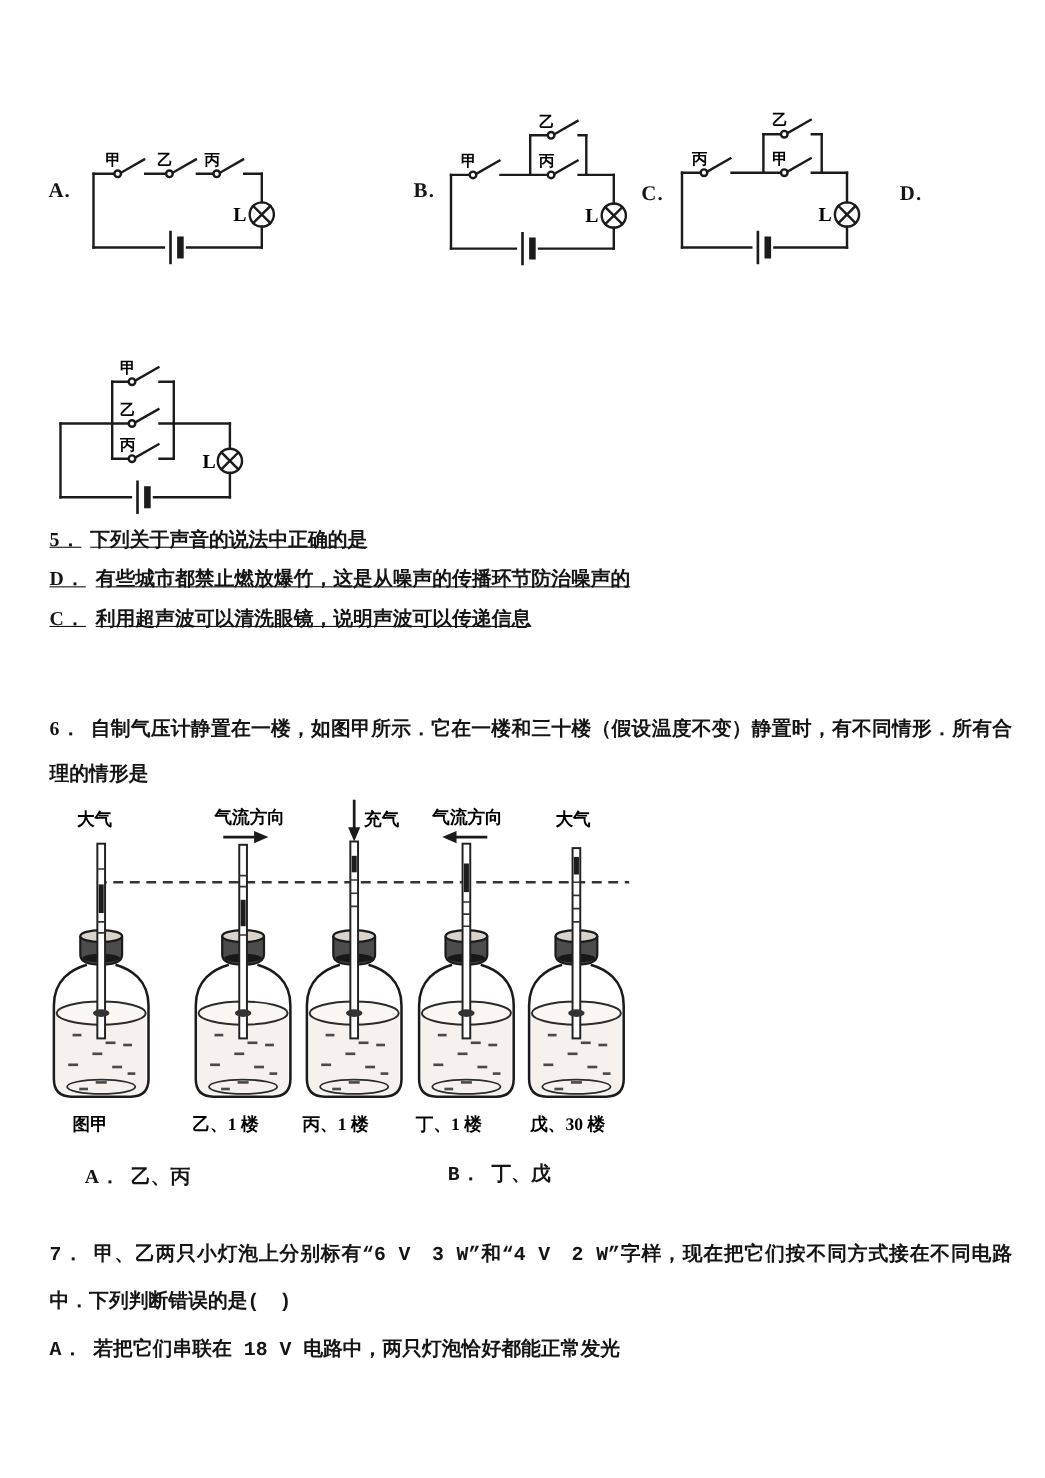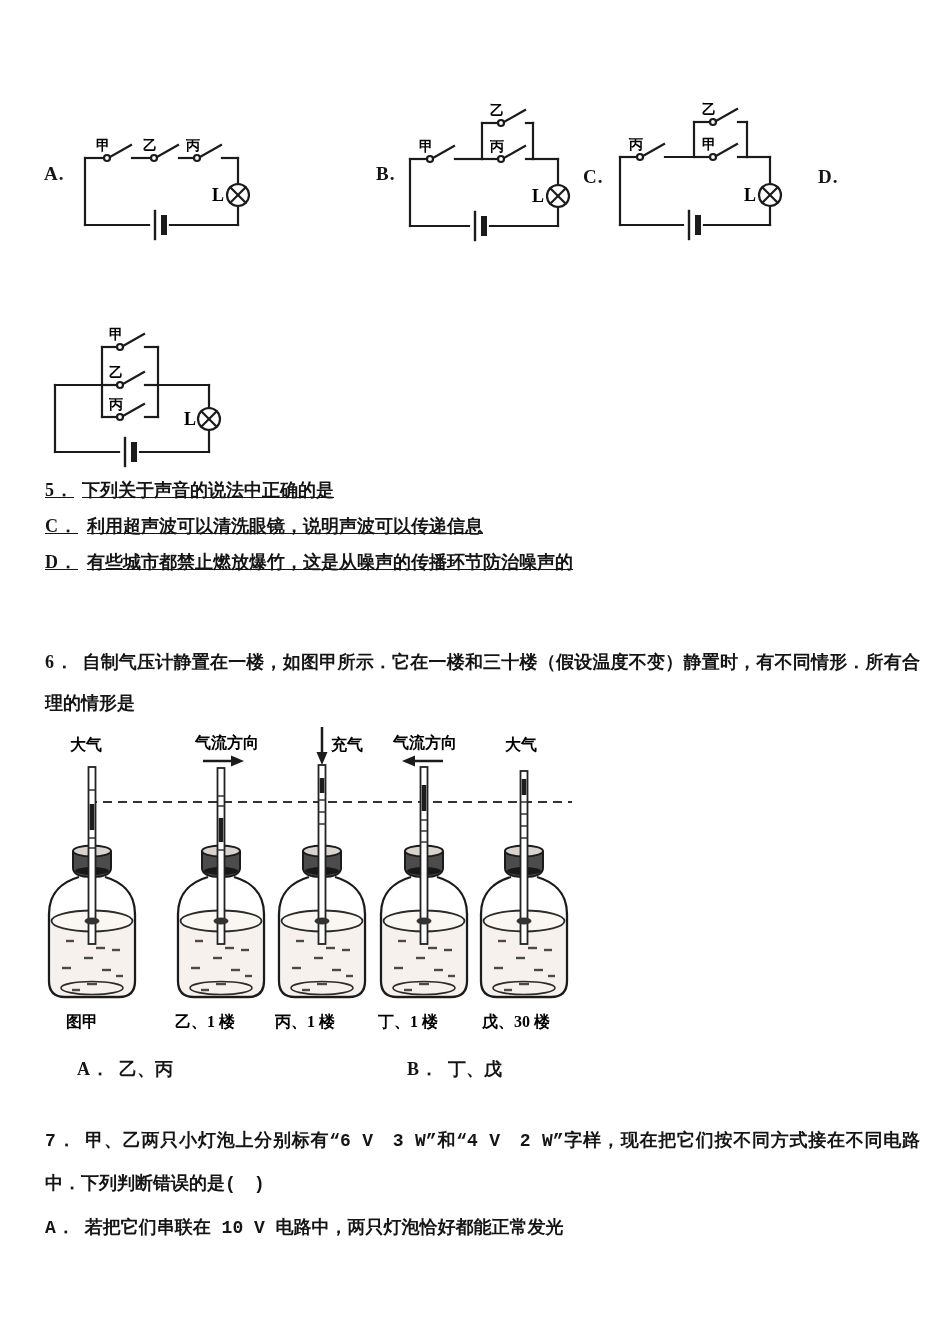--- a/index.html
+++ b/index.html
@@ -9,21 +9,21 @@
   .letter{position:absolute;font-size:19px;font-weight:700;letter-spacing:1px;}
   .csvg{position:absolute;}
   .qblock{position:absolute;left:45px;width:875px;font-size:18px;font-weight:700;
           line-height:36px;text-align:justify;text-justify:inter-ideograph;}
   .qblock p{margin:0;}
   .q6stem{line-height:41px;}
   .q7stem{line-height:43px;}
   .optlabel{margin-right:9px;letter-spacing:1px;}
   .num{margin-right:8px;letter-spacing:1px;}
   .optrow .cell{display:inline-block;width:330px;vertical-align:top;margin-left:32px;}
-  .optrow .cell2{display:inline-block;vertical-align:top;}
+  .optrow .cell2{display:inline-block;vertical-align:top;font-family:Liberation Mono, monospace;}
   svg text{font-family:"Liberation Serif","DejaVu Serif",serif;font-weight:700;}
   .swlbl{font-size:14px;}
   .lamplbl{font-size:18px;}
   .figlbl{font-size:16px;}
 </style>
 </head>
 <body>
 
 <div class="page">
 
@@ -159,22 +159,22 @@
       <path d="M134,445 L134,459" stroke-width="6"></path>
     </g>
     <text class="swlbl" x="116" y="339" text-anchor="middle">甲</text>
     <text class="swlbl" x="116" y="377" text-anchor="middle">乙</text>
     <text class="swlbl" x="116" y="409" text-anchor="middle">丙</text>
     <text class="lamplbl" x="196" y="425" text-anchor="end">L</text>
   </svg>
 
   <div class="qblock" style="top:472px;text-decoration:underline;">
     <p><span class="num">5．</span><span>下列关于声音的说法中正确的是</span></p>
+    <p><span class="optlabel">D．</span><span>有些城市都禁止燃放爆竹，这是从噪声的传播环节防治噪声的</span></p>
     <p><span class="optlabel">C．</span><span>利用超声波可以清洗眼镜，说明声波可以传递信息</span></p>
-    <p><span class="optlabel">D．</span><span>有些城市都禁止燃放爆竹，这是从噪声的传播环节防治噪声的</span></p>
   </div>
 
   <div class="qblock" style="top:642px;">
     <p class="q6stem"><span class="num">6．</span><span>自制气压计静置在一楼，如图甲所示．它在一楼和三十楼（假设温度不变）静置时，有不同情形．所有合理的情形是</span></p>
   </div>
 
   <svg class="csvg" style="left:40px;top:718px;" width="600" height="322" viewBox="40 718 600 322">
     <defs>
       <g id="bottleShape">
         <rect x="-41" y="921" width="82" height="74" fill="#f6f1ec"></rect>
@@ -291,16 +291,16 @@
   </svg>
 
   <div class="qblock" style="top:1051px;">
     <p class="optrow">
       <span class="cell"><span class="optlabel">A．</span><span>乙、丙</span></span><span class="cell2"><span class="optlabel">B．</span><span>丁、戊</span></span>
     </p>
   </div>
 
   <div class="qblock" style="top:1120px;font-family:Liberation Mono, monospace;">
     <p class="q7stem"><span class="num">7．</span><span>甲、乙两只小灯泡上分别标有“6 V　3 W”和“4 V　2 W”字样，现在把它们按不同方式接在不同电路中．下列判断错误的是(　)</span></p>
-    <p style="margin-top:4px;"><span class="optlabel">A．</span><span>若把它们串联在 10 V 电路中，两只灯泡恰好都能正常发光</span></p>
+    <p style="margin-top:4px;"><span class="optlabel">A．</span><span>若把它们串联在 18 V 电路中，两只灯泡恰好都能正常发光</span></p>
   </div>
 
 </div>
 
 </body></html>

